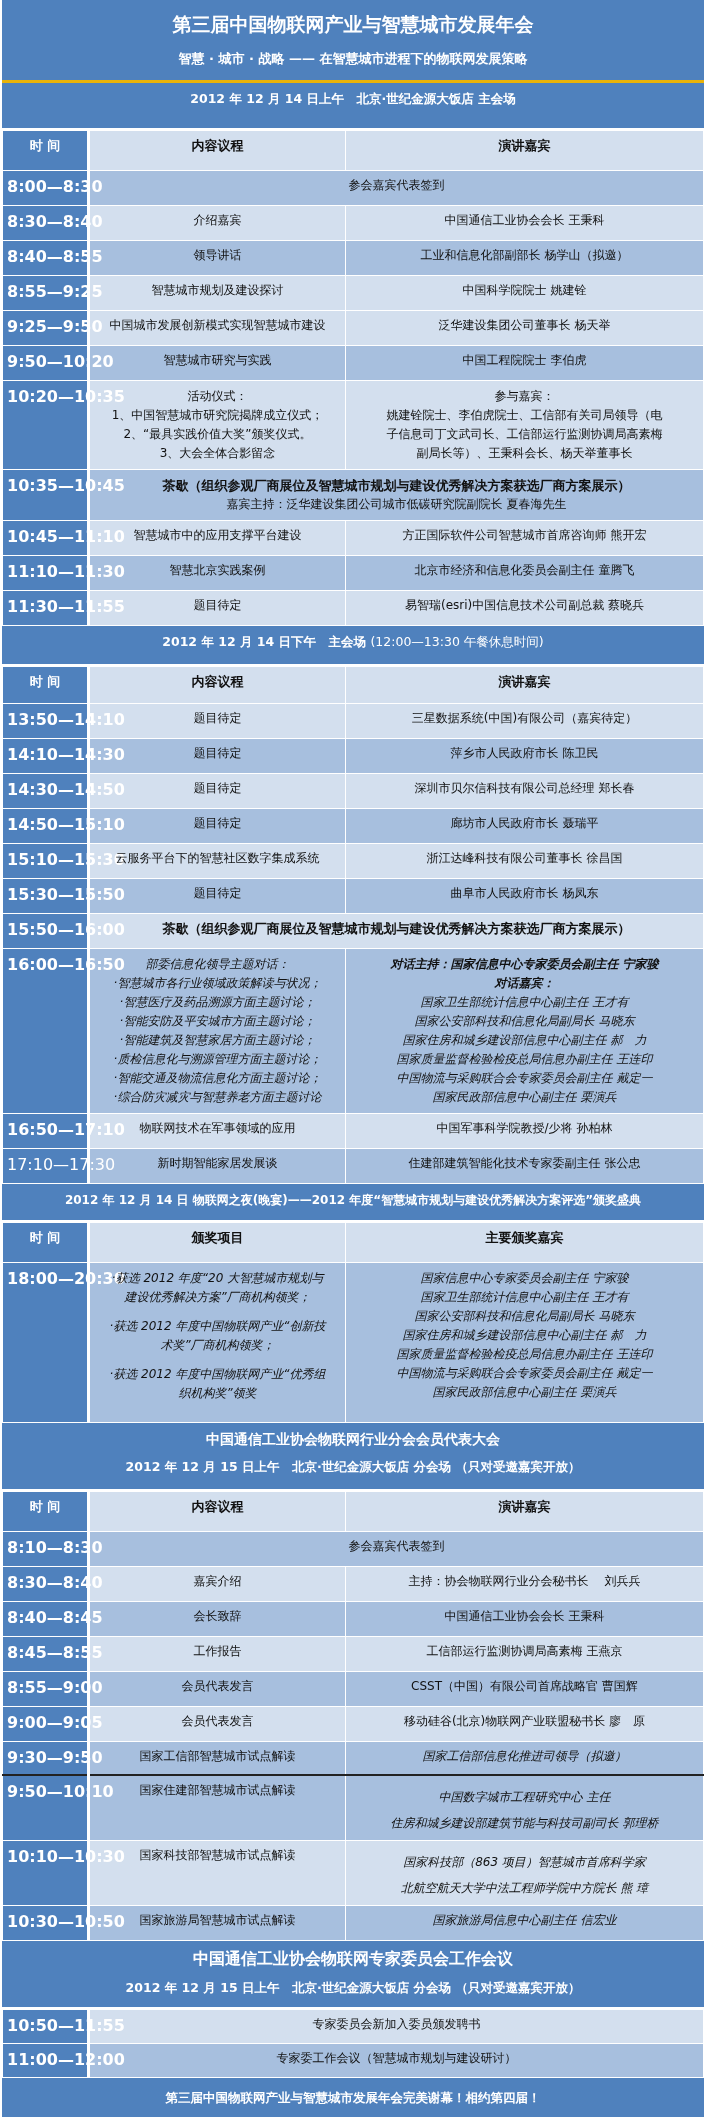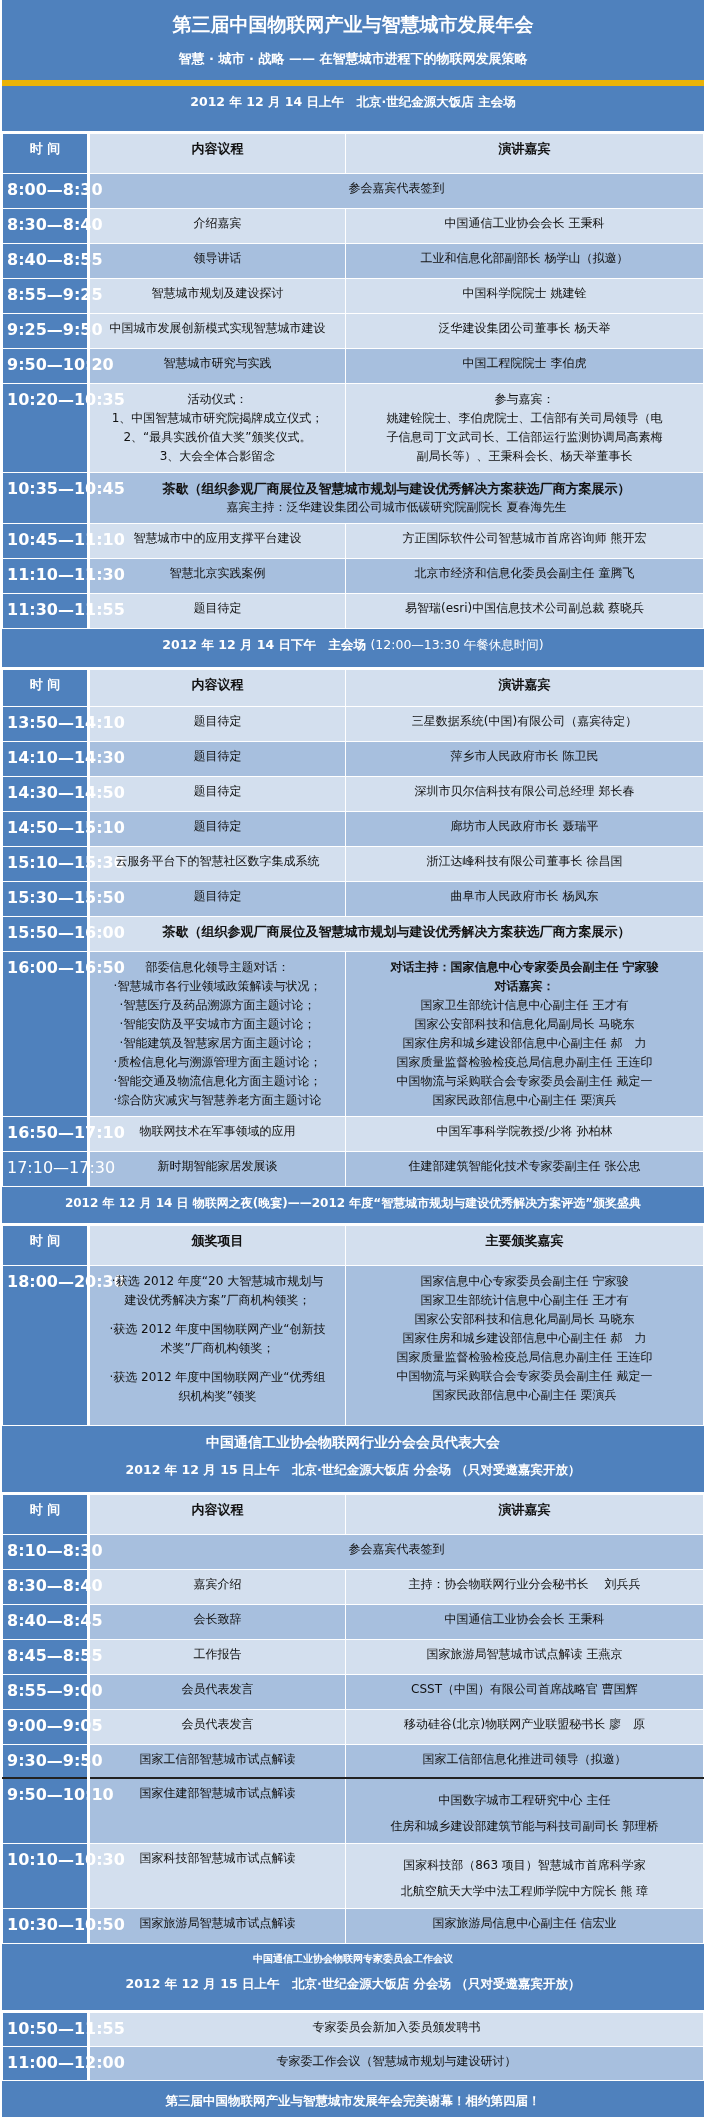--- a/index.html
+++ b/index.html
@@ -1,32 +1,32 @@
 <!DOCTYPE html>
 <html><head>
 <meta charset="utf-8">
 <style>
   * { box-sizing: border-box; margin: 0; padding: 0; }
   body { width: 706px; height: 2117px; background: #ffffff; font-family: "DejaVu Sans", "Liberation Sans", sans-serif; color: #111; overflow: hidden; }
   .page { width: 702px; margin-left: 2px; }
-  .banner { background: #4f81bd; color: #fff; text-align: center; font-weight: bold; border-bottom: 6px solid #eab308; }
+  .banner { background: #4f81bd; color: #fff; text-align: center; font-weight: bold; border-bottom: 3px solid #eab308; }
   .banner .t1 { font-size: 19px; padding-top: 12px; height: 50px; }
   .banner .t2 { font-size: 13px; height: 30px; }
   .sec-head { background: #4f81bd; color: #fff; text-align: center; font-weight: bold; font-size: 12.5px; border-bottom: 2px solid #fff; }
   .sec-head .line { padding-top: 8px; }
   table { width: 100%; border-collapse: collapse; table-layout: fixed; }
   td { border: 1px solid #fff; font-size: 12px; vertical-align: top; padding: 6px 4px; }
   td.time { width: 86px; background: #4f81bd; color: #fff; font-weight: bold; text-align: center; font-size: 16px; border-right: 3px solid #fff; white-space: nowrap; }
   td.agenda { width: 257px; text-align: center; }
   td.speaker { text-align: center; }
   tr.hdr td { background: #d3dfee; font-weight: bold; font-size: 13px; }
   tr.hdr td.time { background: #4f81bd; }
   tr.light td:not(.time) { background: #d3dfee; }
   tr.mid td:not(.time) { background: #a7bfde; }
-  .l { text-align: left; }
+  .l { text-align: left; font-style: italic; }
   .b { font-weight: bold; }
   .ml div { line-height: 19px; }
   .footer { background: #4f81bd; color: #fff; text-align: center; height: 70px; position: relative; }
   .footer .f1 { font-weight: bold; font-size: 12.5px; padding-top: 12px; }
 </style>
 </head>
 <body>
 
 <div class="page">
 
@@ -253,21 +253,21 @@
       <td class="speaker">主持：协会物联网行业分会秘书长　 刘兵兵</td>
     </tr>
     <tr class="mid" style="height:35px">
       <td class="time">8:40—8:45</td>
       <td class="agenda">会长致辞</td>
       <td class="speaker">中国通信工业协会会长 王秉科</td>
     </tr>
     <tr class="light" style="height:35px">
       <td class="time">8:45—8:55</td>
       <td class="agenda">工作报告</td>
-      <td class="speaker">国家旅游局智慧城市试点解读 王燕京</td>
+      <td class="speaker">工信部运行监测协调局高素梅 王燕京</td>
     </tr>
     <tr class="mid" style="height:35px">
       <td class="time">8:55—9:00</td>
       <td class="agenda">会员代表发言</td>
       <td class="speaker">CSST（中国）有限公司首席战略官 曹国辉</td>
     </tr>
     <tr class="light" style="height:35px">
       <td class="time">9:00—9:05</td>
       <td class="agenda">会员代表发言</td>
       <td class="speaker">移动硅谷(北京)物联网产业联盟秘书长 廖　原</td>
@@ -295,21 +295,21 @@
     </tr>
     <tr class="mid" style="height:35px">
       <td class="time">10:30—10:50</td>
       <td class="agenda">国家旅游局智慧城市试点解读</td>
       <td class="speaker l">国家旅游局信息中心副主任 信宏业</td>
     </tr>
   </tbody>
     </table>
 
   <div class="sec-head" style="height:68px">
-    <div class="line" style="font-size:10px">中国通信工业协会物联网专家委员会工作会议</div>
+    <div class="line" style="font-size:16px">中国通信工业协会物联网专家委员会工作会议</div>
     <div style="padding-top:10px">2012 年 12 月 15 日上午　北京·世纪金源大饭店 分会场 （只对受邀嘉宾开放）</div>
   </div>
   <table>
     <tbody>
         <tr class="light" style="height:34px">
       <td class="time">10:50—11:55</td>
       <td colspan="2" class="speaker">专家委员会新加入委员颁发聘书</td>
     </tr>
     <tr class="mid" style="height:34px">
       <td class="time">11:00—12:00</td>

